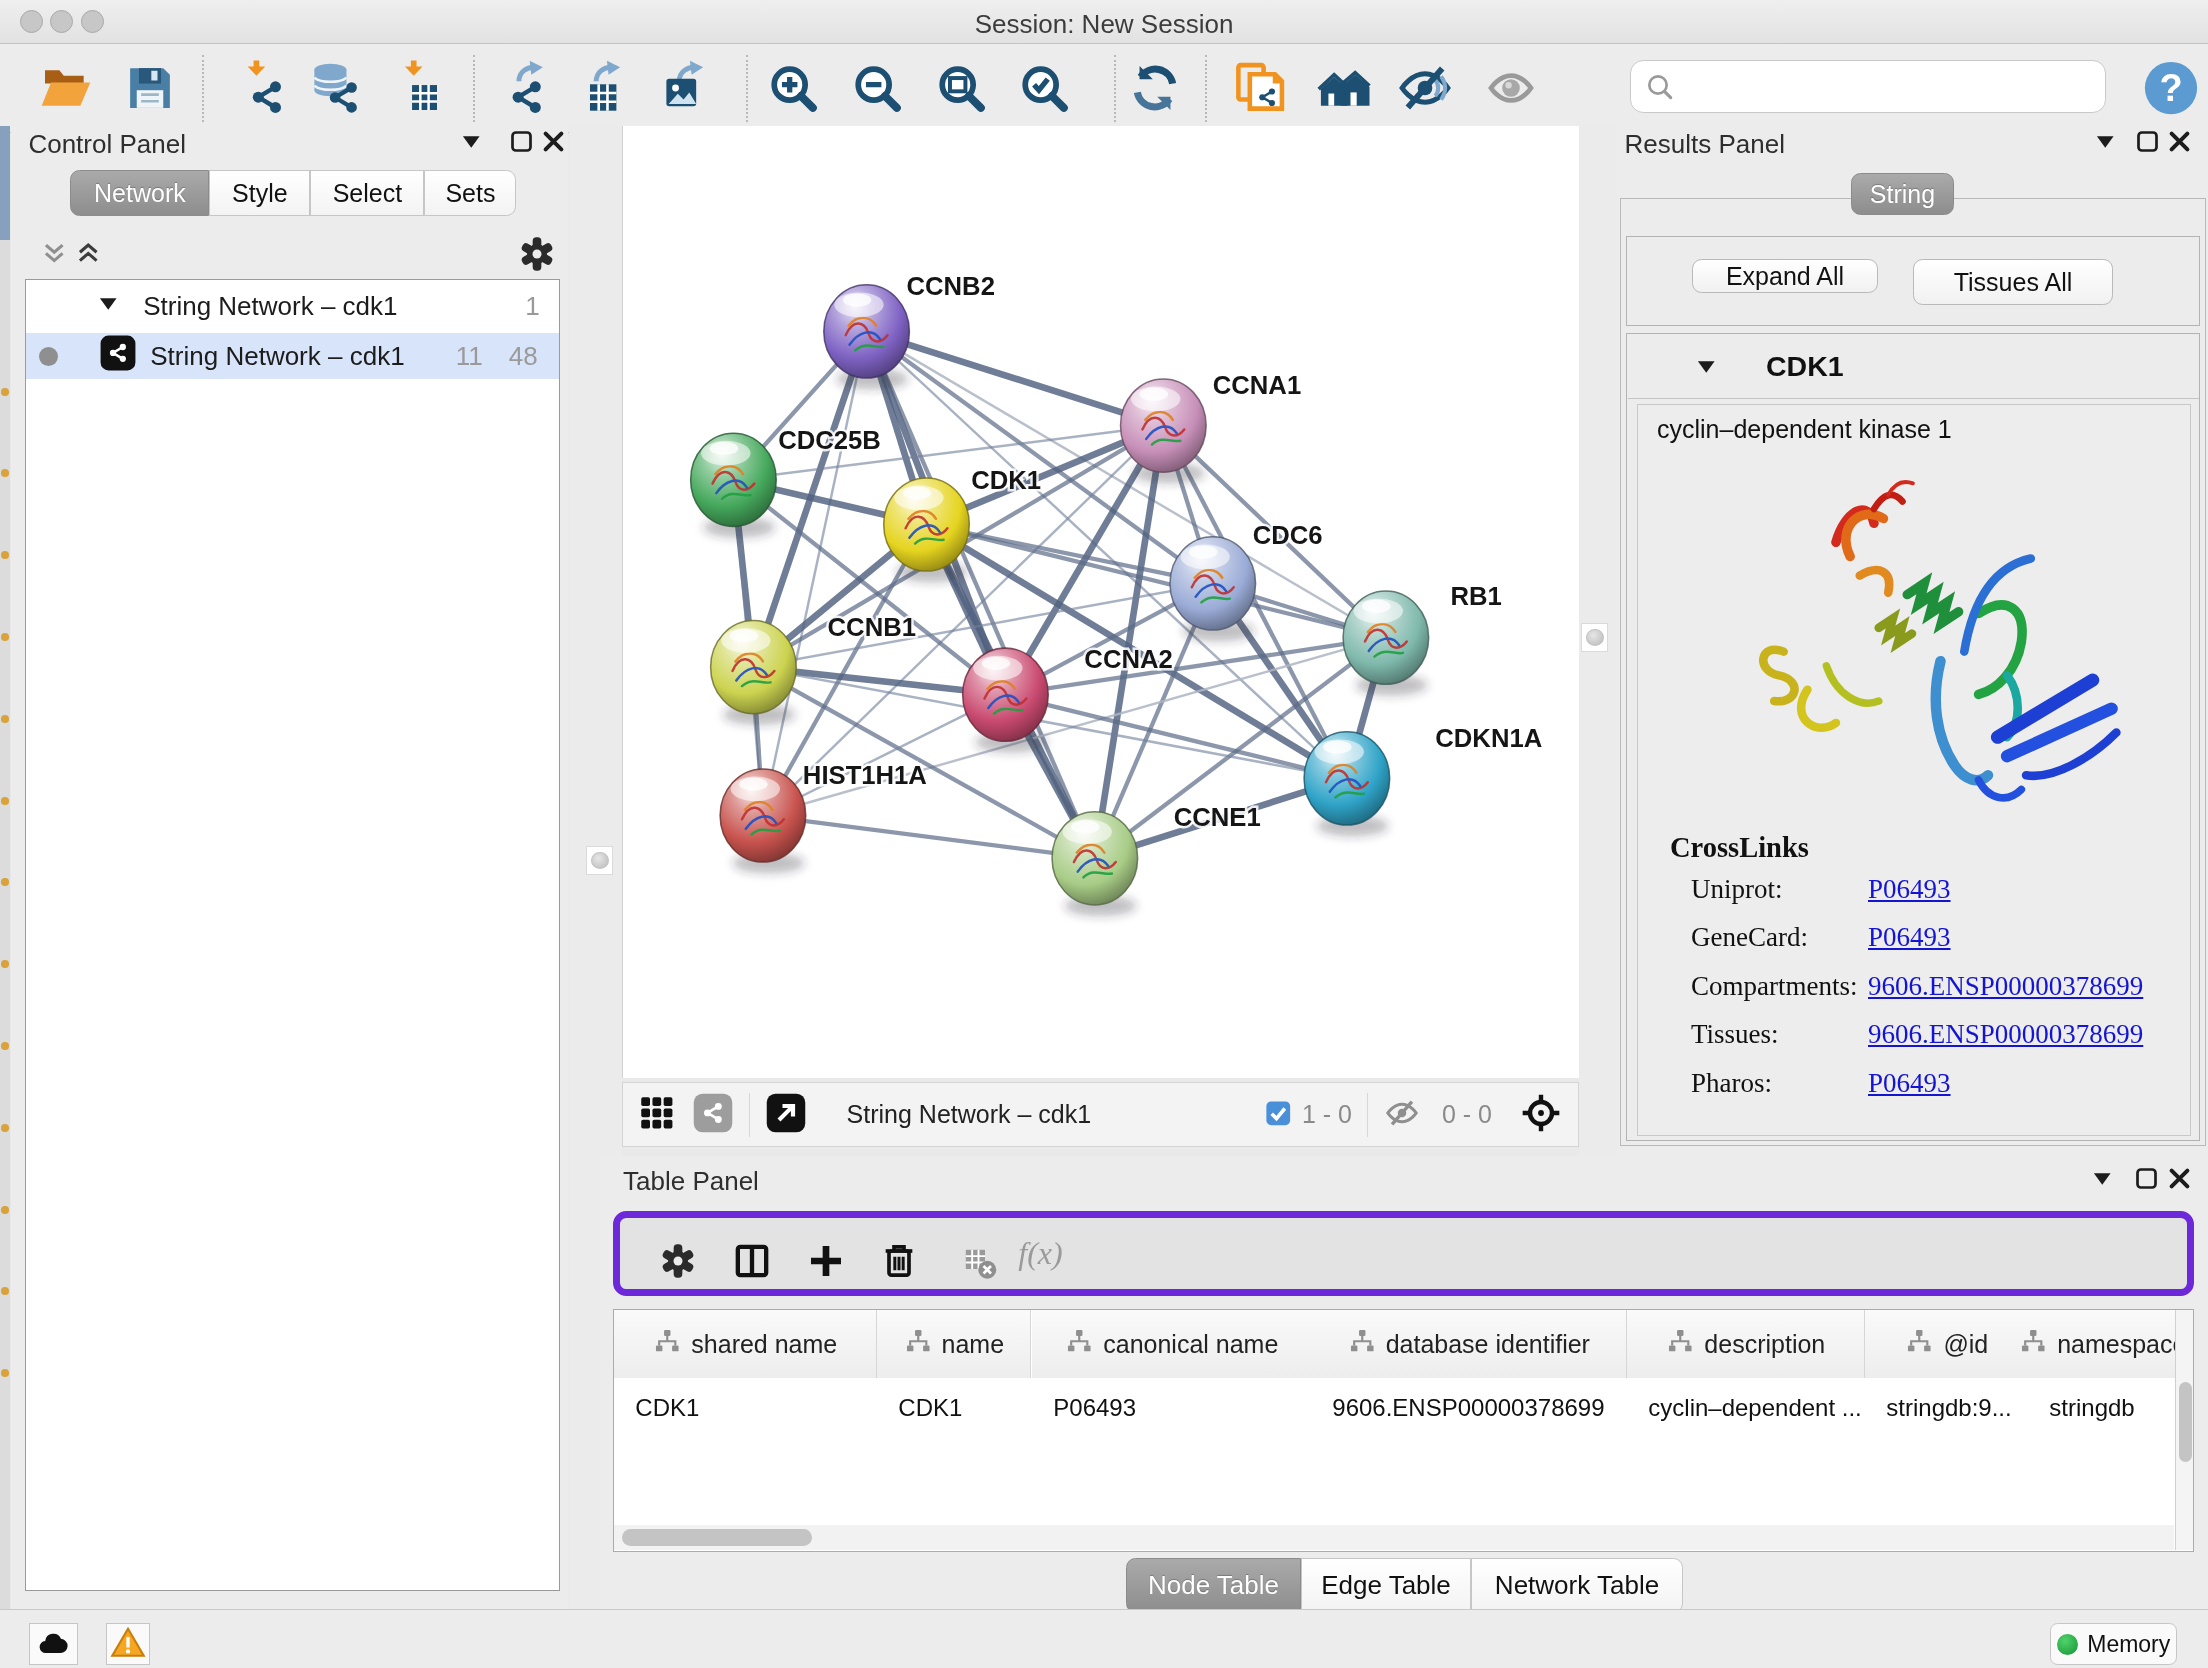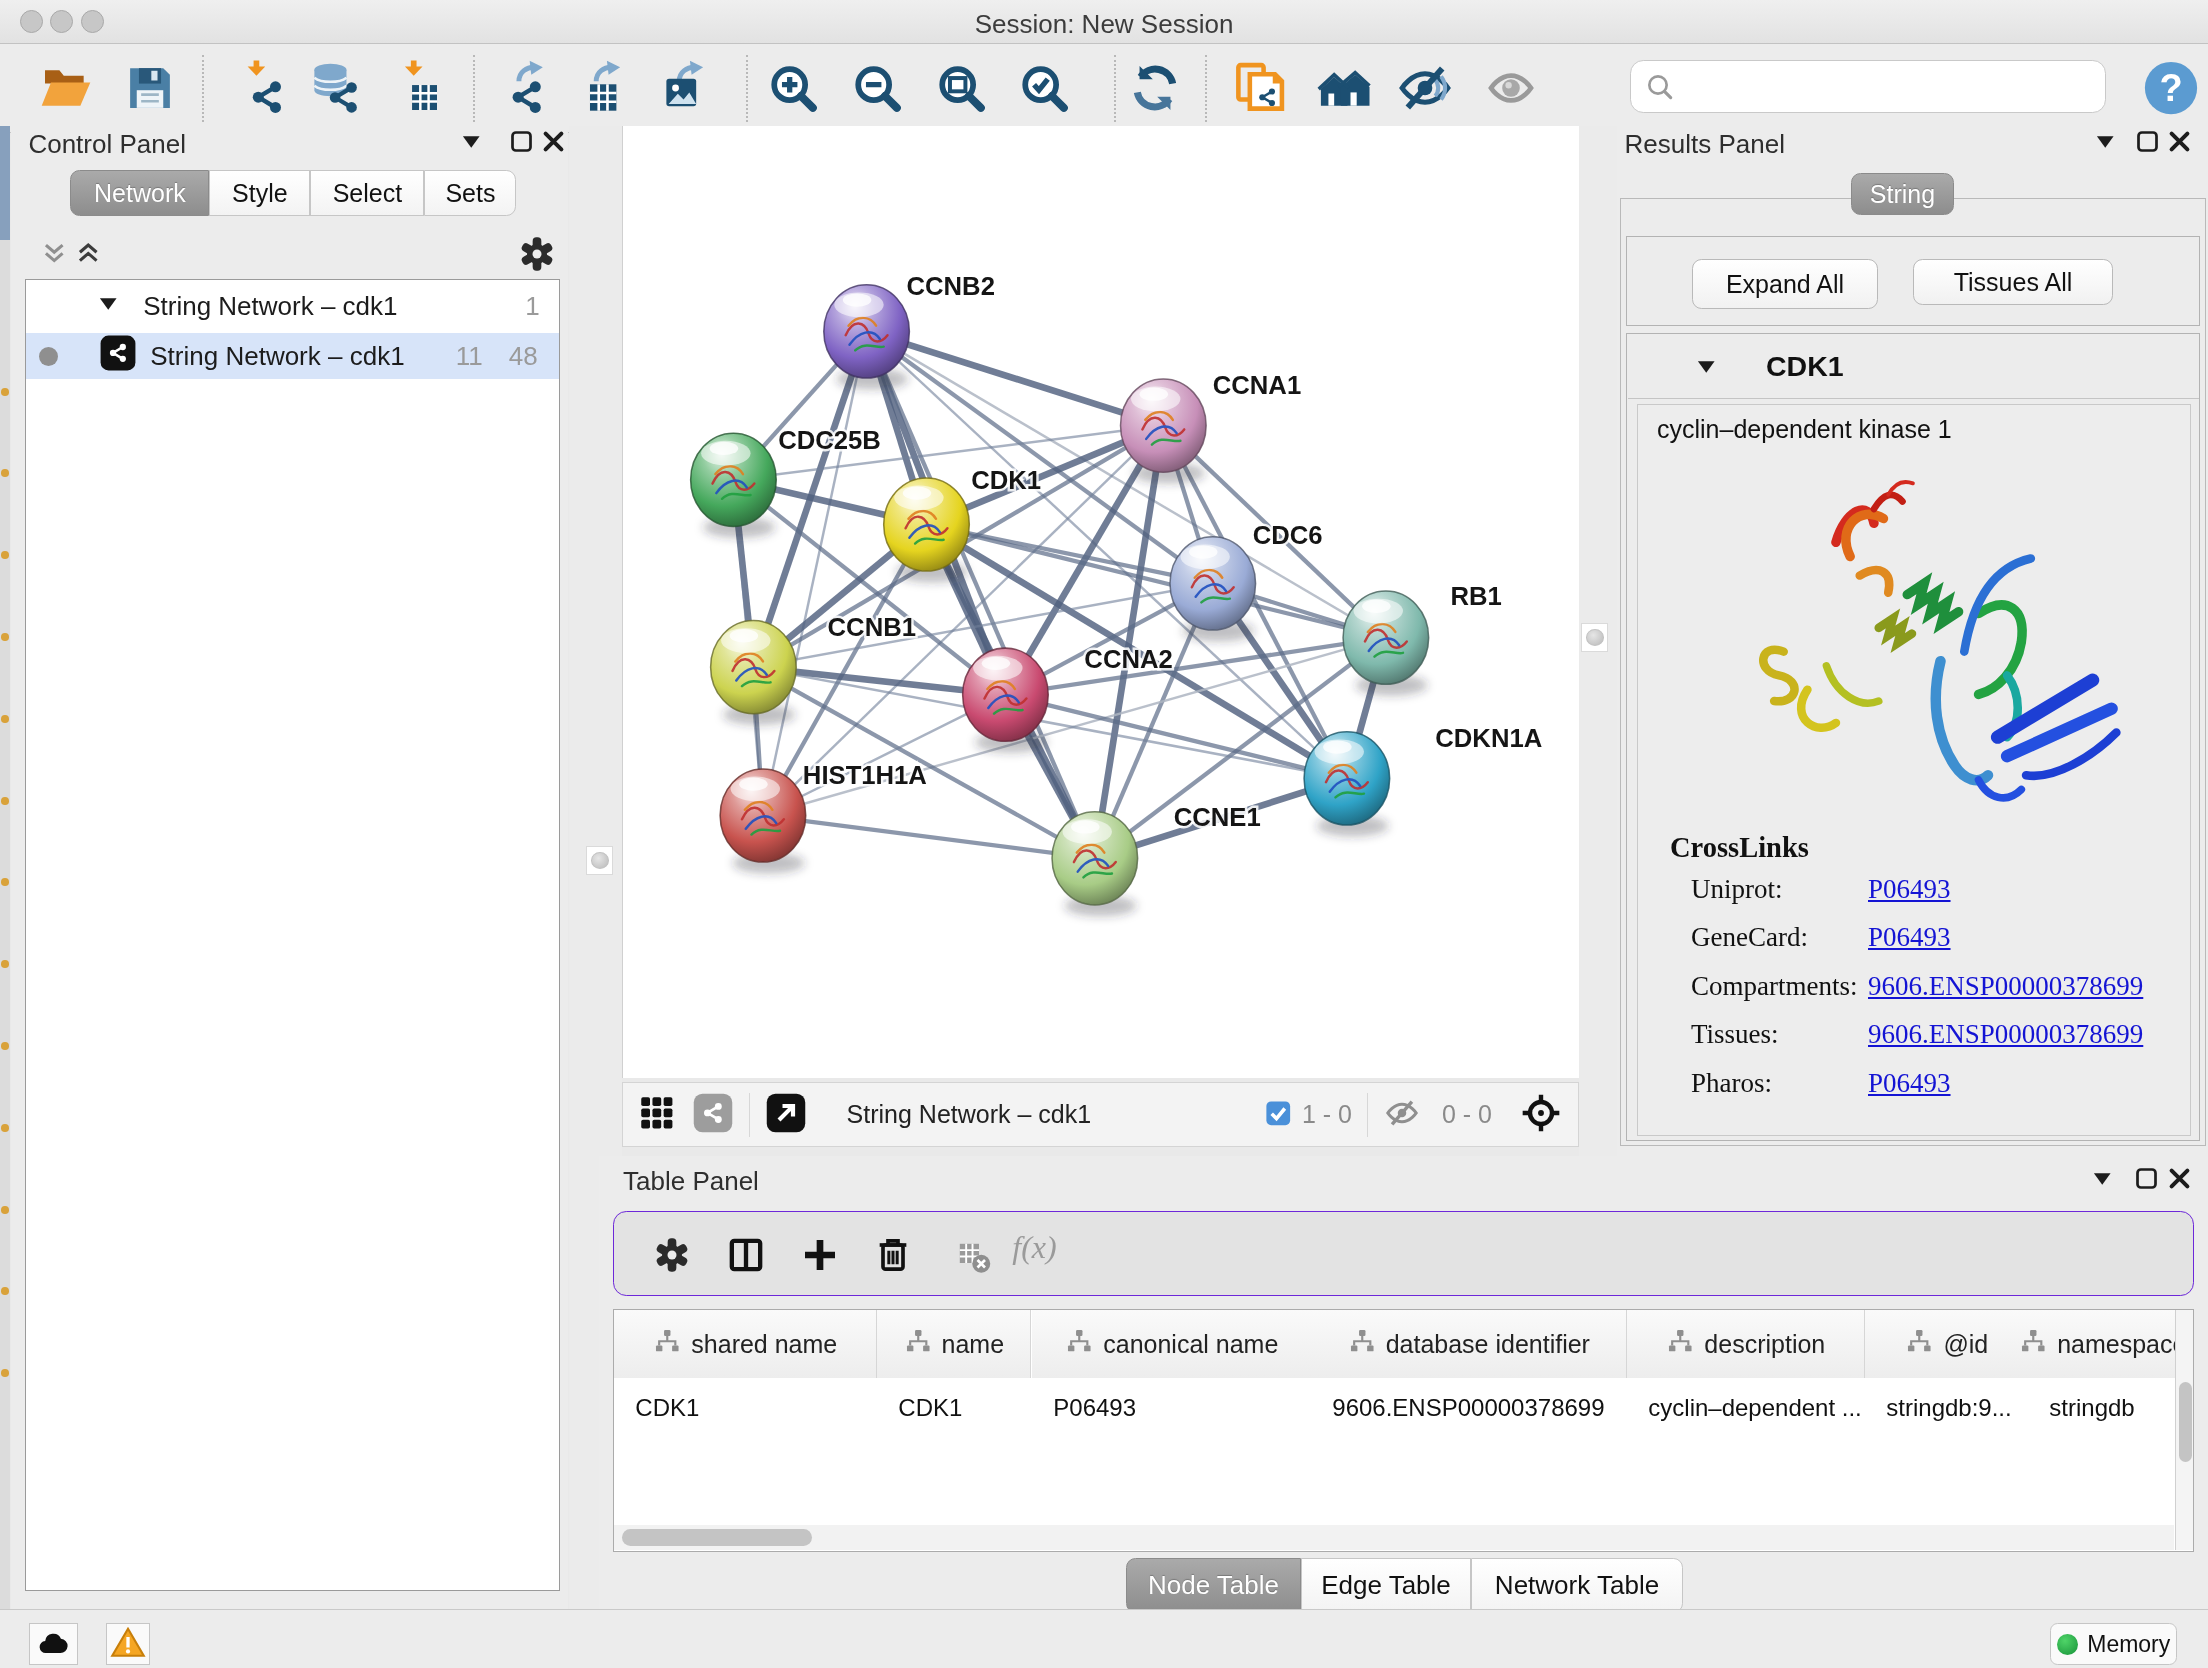--- a/index.html
+++ b/index.html
@@ -42,21 +42,21 @@
   .splitter-handle{background:#fff;border:1px solid #dadada;display:flex;align-items:center;justify-content:center;}
   .handle-dot{width:16px;height:14.3px;border-radius:50%;background:radial-gradient(circle at 40% 35%,#e6e6e6,#b9b9b9);border:1px solid #c2c2c2;}
   
   #results-panel{left:1617px;top:126px;width:592px;height:1030px;background:#ececec;}
   .box{position:absolute;border:1.9px solid #b3b3b3;background:#ececec;box-sizing:border-box;}
   .btn{display:flex;align-items:center;justify-content:center;font-size:25px;color:#111;background:linear-gradient(#ffffff,#f1f1f1);border:1px solid #b9b9b9;border-radius:9.5px;box-sizing:border-box;}
   .serif{font-family:"Liberation Serif", serif;}
   .xlink{color:#1414d4;text-decoration:underline;}
   
   #table-panel{left:599px;top:1156px;width:1609px;height:454px;background:#ececec;}
-  #tp-toolbar{left:14.3px;top:55px;width:1581px;height:85px;background:#e3e3e3;border:1px solid #6d28d9;border-radius:13.3px;box-sizing:border-box;}
+  #tp-toolbar{left:14.3px;top:55px;width:1581px;height:85px;background:#e3e3e3;border:7px solid #6d28d9;border-radius:13.3px;box-sizing:border-box;}
   #tp-table{left:14.3px;top:153px;width:1581px;height:243px;background:#fff;border:1.9px solid #ababab;box-sizing:border-box;overflow:hidden;}
   .th-cell{position:absolute;top:0;height:68px;border-right:1.9px solid #d6d6d6;background:linear-gradient(#fafafa,#ededed);display:flex;align-items:center;justify-content:center;gap:9.5px;font-size:25px;color:#222;box-sizing:border-box;}
   .td-cell{position:absolute;top:68px;height:59px;display:flex;align-items:center;font-size:24px;color:#111;padding-left:21px;box-sizing:border-box;}
   
   #status-bar{left:0;top:1609px;width:2208px;height:59px;background:#ececec;border-top:1.9px solid #c9c9c9;}
   .sb-btn{position:absolute;top:13.3px;height:42px;background:#fafafa;border:1.9px solid #c6c6c6;display:flex;align-items:center;justify-content:center;box-sizing:border-box;}
   text{font-family:"Liberation Sans",sans-serif;}
 </style>
 </head>
 <body>
@@ -744,21 +744,21 @@
   <div class="win-ctl abs" style="left:546px;top:1px">
       <span><svg width="27" height="27" viewBox="0 0 24 24">
           <path d="M5 5l14 14M19 5L5 19" stroke="#1c1c1c" stroke-width="3.6" stroke-linecap="round"></path>
         </svg></span>
     </div>
 
   <div class="box" style="left:2.9px;top:72px;width:586px;height:948px;border-color:#b9b9b9"></div>
   <div class="seg-tab sel abs" style="left:234px;top:47px;width:103px;height:42px;border-radius:9.5px">String</div>
 
   <div class="box" style="left:8.6px;top:110px;width:574px;height:90px"></div>
-  <button class="btn abs" style="left:75px;top:133px;width:186px;height:50px">Expand All</button>
+  <button class="btn abs" style="left:75px;top:133px;width:186px;height:34px">Expand All</button>
   <button class="btn abs" style="left:296px;top:133px;width:200px;height:46px">Tissues All</button>
 
   <div class="box" style="left:8.6px;top:207px;width:574px;height:808px"></div>
   <span class="abs" style="left:75px;top:228px"><svg width="28.5" height="25" viewBox="0 0 24 24">
         <path d="M4 7h16l-8 11z" fill="#1c1c1c"></path>
       </svg></span>
   <div class="abs" style="left:149px;top:224px;font-size:28.5px;font-weight:bold;color:#111">CDK1</div>
   <div class="abs" style="left:10.5px;top:272px;width:571px;border-top:1.9px solid #c4c4c4"></div>
 
   <div class="box" style="left:20px;top:278px;width:554px;height:732px;border-color:#c9c9c9;background:#ededed"></div>

